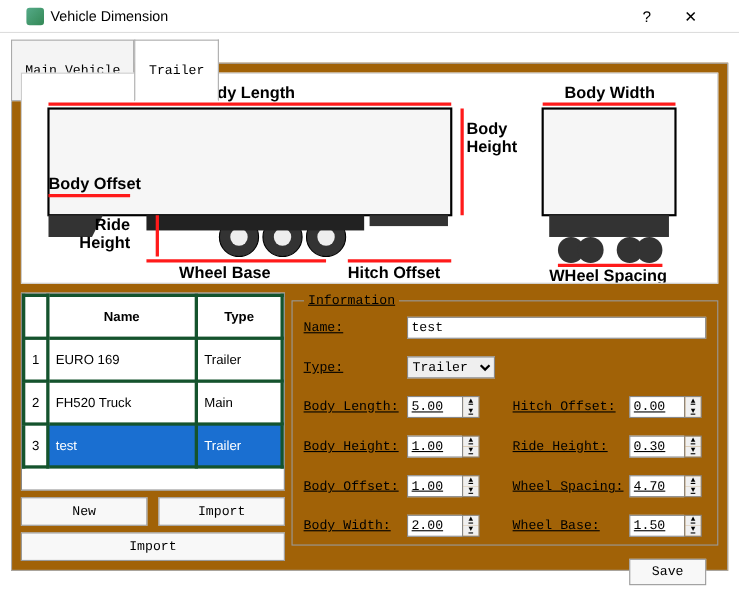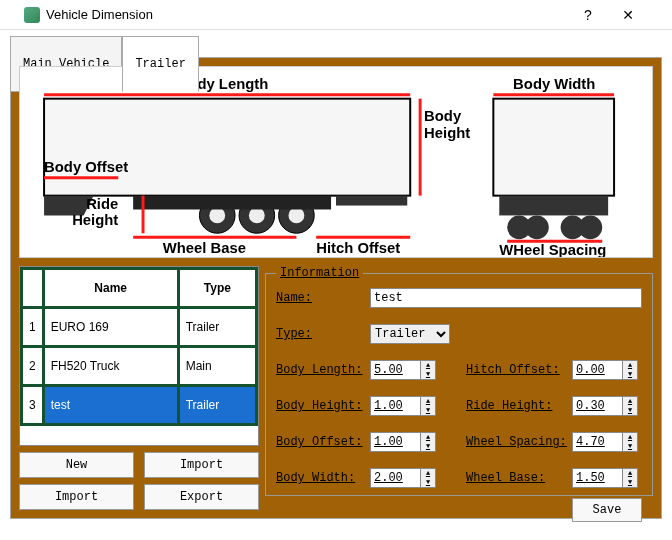--- a/index.html
+++ b/index.html
@@ -38,21 +38,21 @@
 fieldset.info { border: 1px solid #999; padding: 8px 10px 2px 10px; height: 230px; position: relative; text-decoration: underline; }
 fieldset.info legend { font-family: "Courier New", monospace; font-size: 12px; padding: 0 4px; }
 .info-grid { display: grid; grid-template-columns: 78px 80px 90px 70px; column-gap: 6px; row-gap: 8px; align-items: center; font-family: "Courier New", monospace; font-size: 12px; gap: 16px; }
 .info-grid .lbl { white-space: nowrap; }
 .info-grid input[type=text] { width: 100%; height: 20px; border: 1px solid #888; padding: 1px 3px; font-family: inherit; font-size: 12px; }
 .info-grid select { width: 100%; height: 20px; border: 1px solid #888; font-family: inherit; font-size: 12px; }
 .spin { display: flex; width: 70px; }
 .spin input { width: 50px; height: 20px; border: 1px solid #888; border-right: none; padding: 1px 3px; font-family: inherit; font-size: 12px; }
 .spin .arrows { width: 16px; display: flex; flex-direction: column; border: 1px solid #888; }
 .spin .arrows div { flex:1; font-size: 7px; line-height: 8px; text-align: center; background: #f0f0f0; }
-.save-row { margin-top: 10px; text-align: right; }
+.save-row { margin-top: 20px; text-align: right; }
 .save-row button { width: 70px; height: 24px; font-family: "Courier New", monospace; font-size: 12px; background: #f8f8f8; border: 1px solid #999; }
 
 
 .diagram svg { width: 100%; height: 100%; }
 .dlabel { font-family: Arial, sans-serif; font-size: 15px; font-weight: bold; fill: #000; }
 .dline { stroke: #ff1a1a; stroke-width: 3; }
 </style>
 </head>
 <body>
 
@@ -141,21 +141,20 @@
             </tr>
           </tbody>
             </table>
         </div>
         <div class="btn-row">
           <button>New</button>
           <button>Import</button>
         </div>
         <div class="btn-row">
           <button>Import</button>
-          <button>Export</button>
         </div>
       </div>
 
       <div class="right-col">
         <fieldset class="info">
           <legend>Information</legend>
           <div class="info-grid">
             <div class="lbl">Name:</div>
             <div style="grid-column: span 3;"><input type="text" style="width: 100%;" value="test"></div>
 

